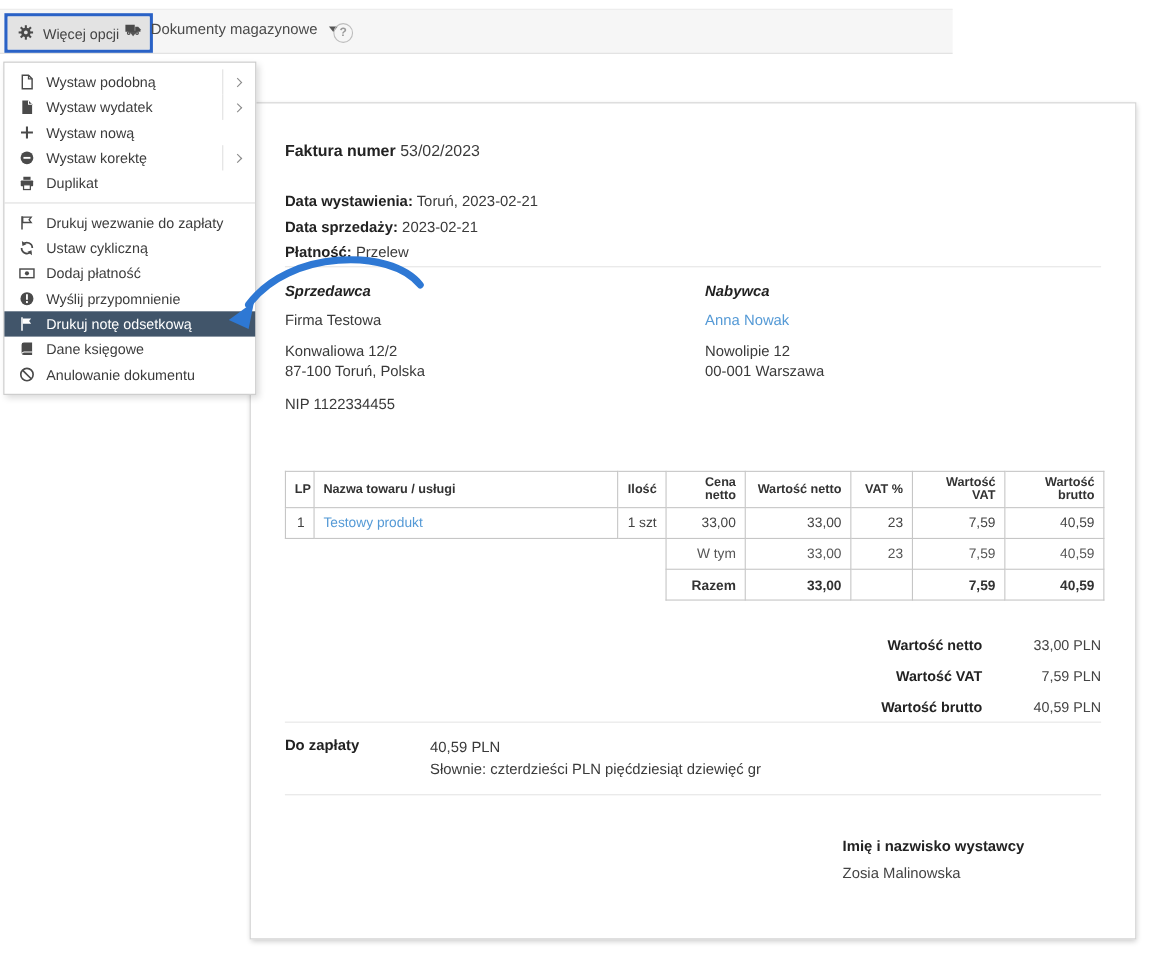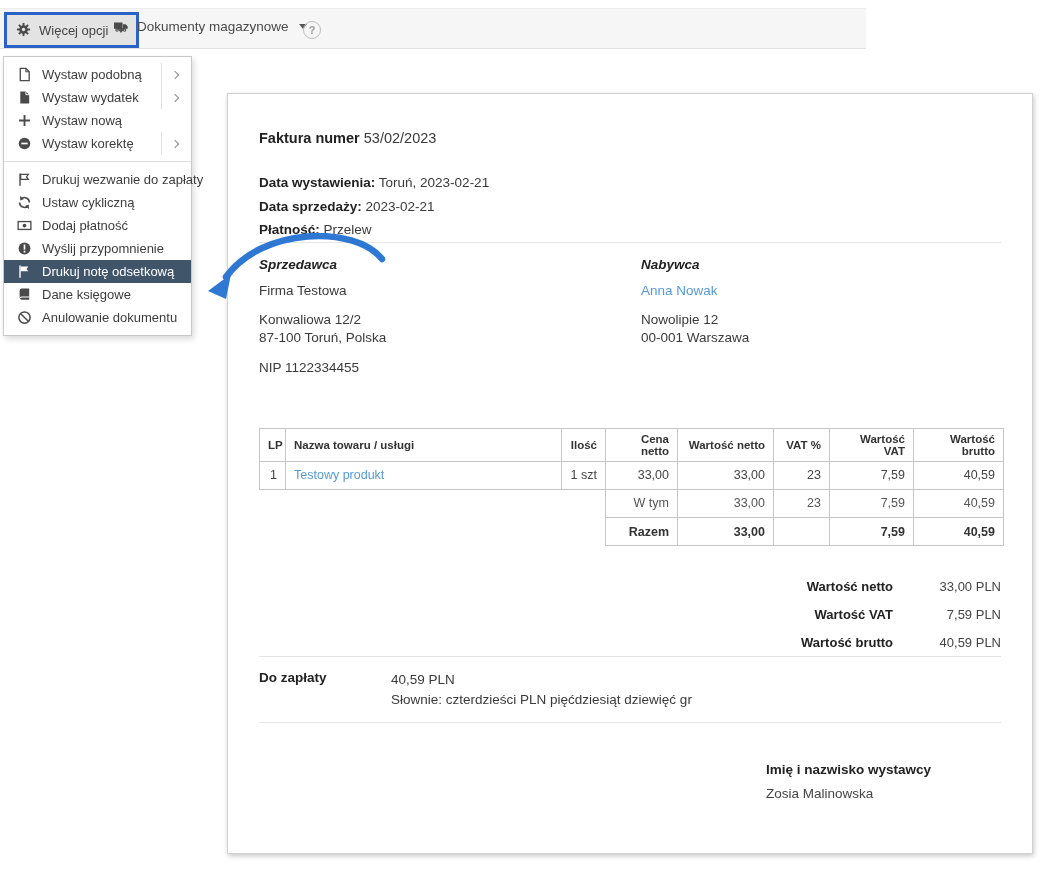--- a/index.html
+++ b/index.html
@@ -17,21 +17,21 @@
   .btn-flat { position:absolute; left:113px; top:9px; display:flex; align-items:center;
     gap:8px; font-size:13.5px; color:#4a4a4a; cursor:pointer; }
   .caret { width:0; height:0; border-left:4px solid transparent;
     border-right:4px solid transparent; border-top:5px solid #555; margin-left:2px; }
   .help { position:absolute; left:303px; top:12px; width:18px; height:18px;
     border:1px solid #bdbdbd; border-radius:50%; color:#9a9a9a; font-size:11px;
     font-weight:bold; display:flex; align-items:center; justify-content:center; cursor:pointer; }
   .ticon { display:inline-flex; width:16px; height:16px; color:#4a4a4a; }
 
   
-  .menu { position:absolute; left:3px; top:56px; width:189px; background:#fff;
+  .menu { position:absolute; left:3px; top:56px; width:230px; background:#fff;
     border:1px solid #c9c9c9; box-shadow:2px 3px 6px rgba(0,0,0,.15);
     padding:6px 0; z-index:5; }
   .mi { display:flex; align-items:center; height:23px; padding:0 0 0 13px;
     font-size:13px; color:#3c3c3c; cursor:pointer; }
   .mi .ic { display:inline-flex; width:15px; height:15px; margin-right:10px;
     color:#4a4a4a; flex:none; }
   .mi .ml { flex:1; white-space:nowrap; }
   .mi .sub { width:30px; align-self:stretch; display:flex; align-items:center;
     justify-content:center; border-left:1px solid #e0e0e0; margin-left:4px; }
   .chev { width:6px; height:6px; border-right:1.6px solid #8a8a8a;
@@ -184,20 +184,30 @@
             <circle cx="8" cy="8" r="6.2" fill="currentColor"></circle>
             <rect x="4.6" y="7.1" width="6.8" height="1.8" fill="#fff"></rect>
           </svg>
       </span>
       <span class="ml">Wystaw korektę</span>
       <span class="sub">
           <i class="chev"></i>
         </span>
     </div>
 
+    <div class="mi">
+      <span class="ic">
+        <svg viewBox="0 0 16 16" width="15" height="15">
+            <rect x="4.5" y="1.8" width="7" height="3" fill="currentColor"></rect>
+            <rect x="2" y="5.4" width="12" height="5.6" rx="0.8" fill="currentColor"></rect>
+            <rect x="4.7" y="9.6" width="6.6" height="4.6" fill="#fff" stroke="currentColor" stroke-width="1.2"></rect>
+          </svg>
+      </span>
+      <span class="ml">Duplikat</span>
+    </div>
 
     <div class="mdiv"></div>
 
     <div class="mi">
       <span class="ic">
         <svg viewBox="0 0 16 16" width="15" height="15">
             <path d="M3.2 1.6v13" stroke="currentColor" stroke-width="1.5" fill="none"></path>
             <path d="M3.9 2.6h8.2l-2 2.6 2 2.6H3.9z" fill="none" stroke="currentColor" stroke-width="1.3"></path>
           </svg>
       </span>

